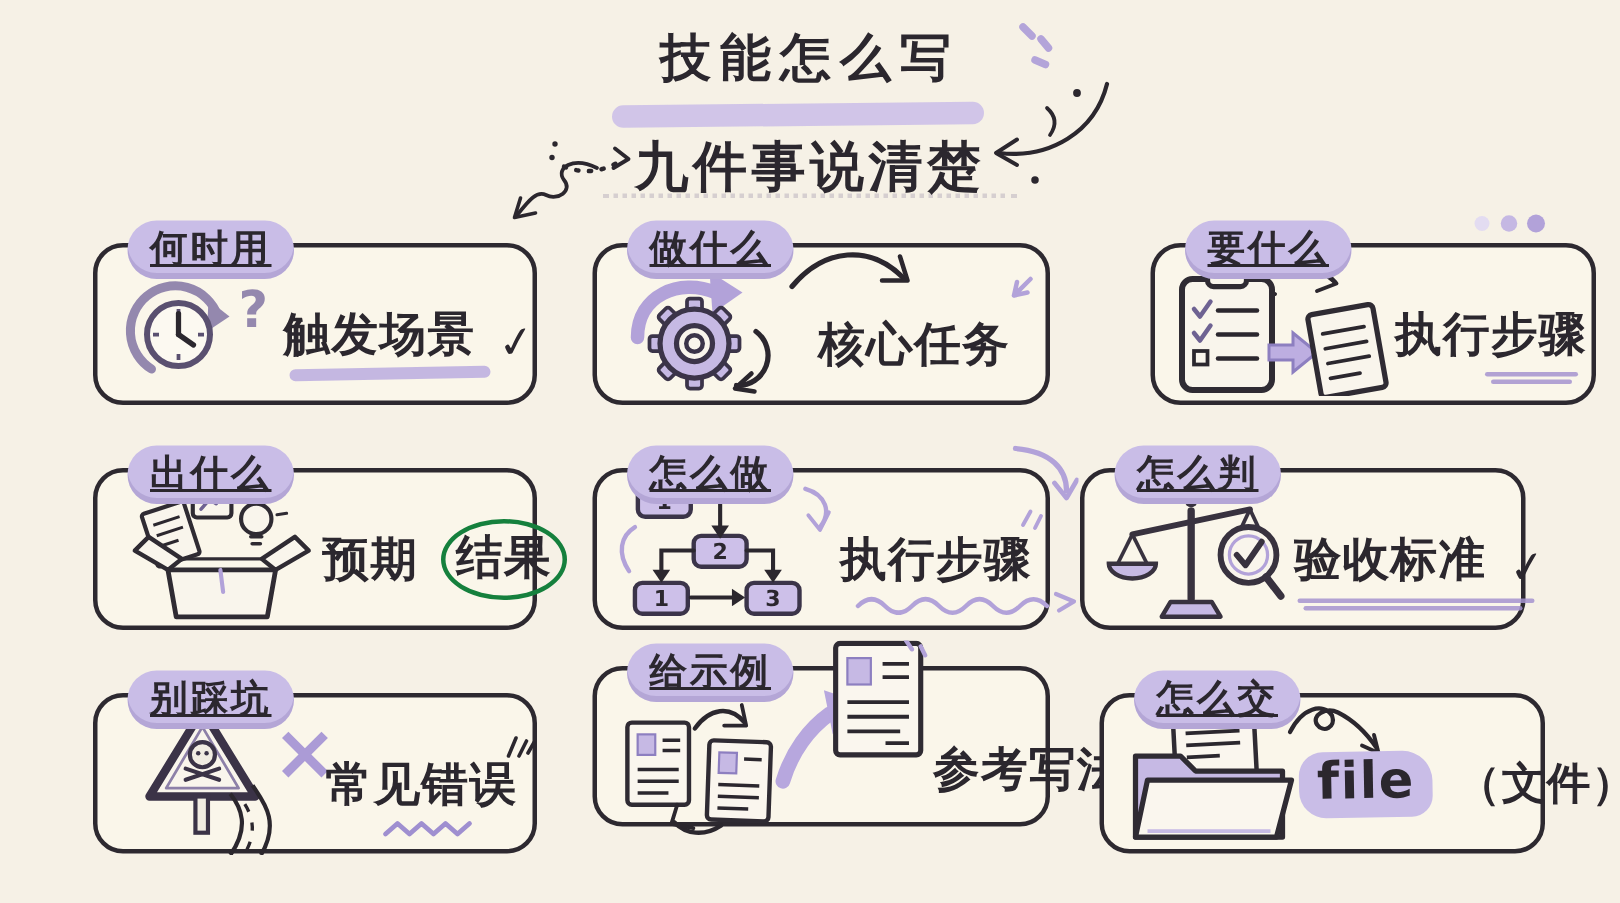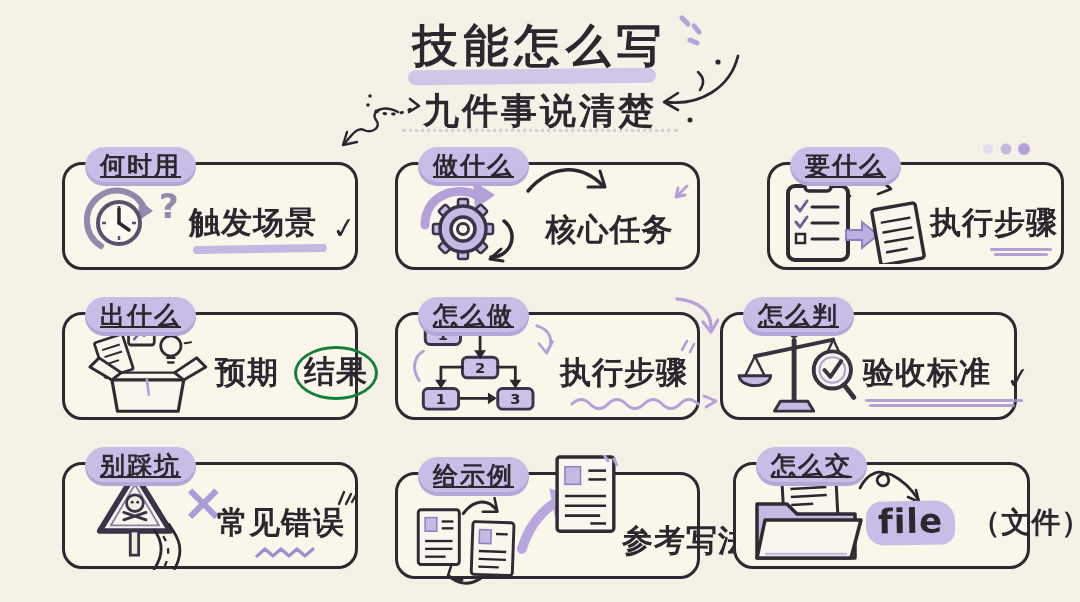--- a/index.html
+++ b/index.html
@@ -1,19 +1,19 @@
 <!DOCTYPE html>
 <html><head>
 <meta charset="utf-8">
 <style>
   html,body{margin:0;padding:0;background:#e8e4da;}
   .stage{position:relative;width:1080px;height:602px;background:#f6f1e6;overflow:hidden;
          font-family:"DejaVu Sans","Liberation Sans",sans-serif;color:#2b272e;}
   
-  .title{position:absolute;top:16px;left:50%;transform:translateX(-50%);font-size:45px;
+  .title{position:absolute;top:16px;left:50%;transform:translateX(-50%);font-size:34px;
          font-weight:800;letter-spacing:6px;white-space:nowrap;z-index:2;}
   .swash{position:absolute;top:69px;left:408px;width:248px;height:15px;background:#cabde8;
          opacity:.85;border-radius:10px;transform:rotate(-.6deg);z-index:1;}
   .subtitle{position:absolute;top:87px;left:50%;transform:translateX(-50%);font-size:36px;
          font-weight:700;letter-spacing:3px;white-space:nowrap;z-index:2;}
   .dotline{position:absolute;top:129px;left:402px;width:276px;height:0;
          border-top:3px dotted rgba(140,128,160,.30);}
   .deco{position:absolute;}
   
   .card{position:absolute;background:#faf6ea;border:3px solid #2d2930;border-radius:20px;
@@ -317,21 +317,21 @@
       <span>常见错误</span>
       <svg style="position:absolute;right:-14px;top:-16px" width="24" height="22">
         <path d="M4,18 L9,6 M11,18 L16,8 M17,16 L21,9" stroke="#2b272e" stroke-width="2.4" stroke-linecap="round"></path>
       </svg>
       <svg style="position:absolute;right:24px;bottom:-16px" width="66" height="14">
         <polyline points="2,10 10,3 18,10 26,3 34,10 42,3 50,10 58,3" fill="none" stroke="#9f8fd0" stroke-width="3.2" stroke-linecap="round" stroke-linejoin="round"></polyline>
       </svg>
     </div>
   </div>
 
-  <div class="card" style="left:395px;top:472px;width:305px;height:107px">
+  <div class="card" style="left:395px;top:444px;width:305px;height:107px">
     <div class="pill">给示例</div>
     <div class="iconwrap" style="width:212px;align-self:flex-start">
       <svg style="position:absolute;left:0;top:-24px" width="215" height="132" viewBox="0 0 215 135">
         <g transform="translate(6,56)">
           <rect x="0" y="0" width="42" height="56" rx="3" fill="#faf6ee" stroke="#2f2b33" stroke-width="3"></rect>
           <rect x="7" y="8" width="12" height="14" fill="#c6b9e4" stroke="#8d7fc0" stroke-width="1.5"></rect>
           <line x1="24" y1="12" x2="36" y2="12" stroke="#2b272e" stroke-width="2.4"></line>
           <line x1="24" y1="19" x2="36" y2="19" stroke="#2b272e" stroke-width="2.4"></line>
           <line x1="7" y1="32" x2="35" y2="32" stroke="#2b272e" stroke-width="2.4"></line>
           <line x1="7" y1="40" x2="35" y2="40" stroke="#2b272e" stroke-width="2.4"></line>

